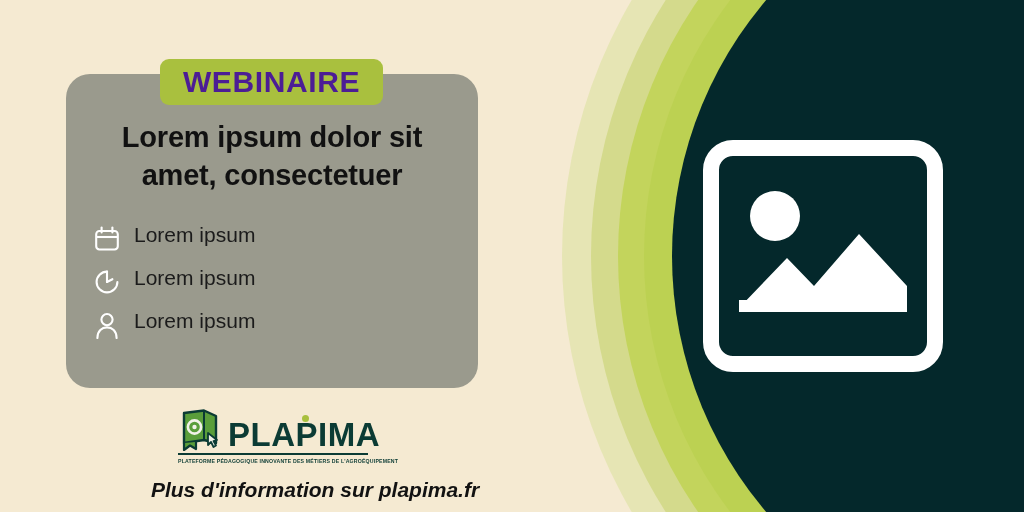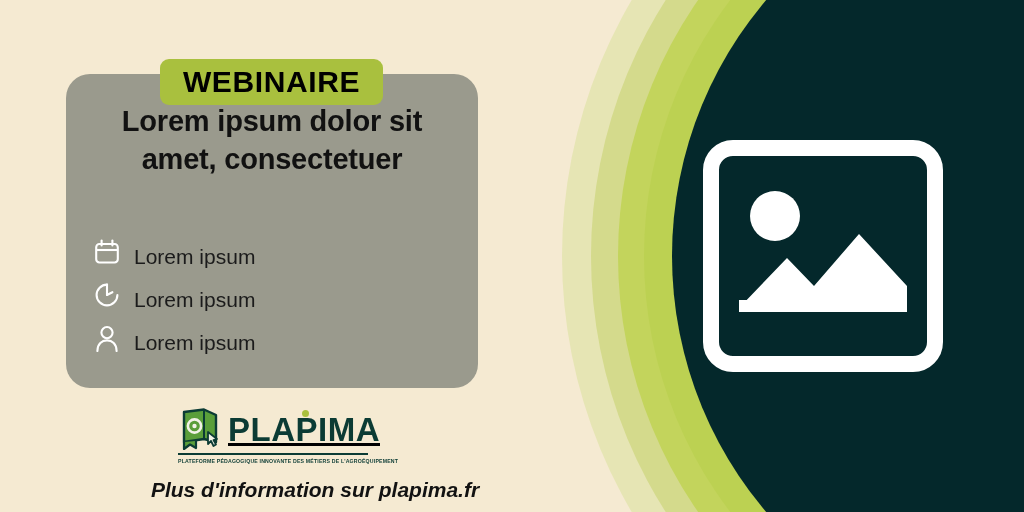--- a/index.html
+++ b/index.html
@@ -86,51 +86,51 @@
     top: 59px;
     width: 223px;
     height: 46px;
     background: #a9c03e;
     border-radius: 9px;
     display: flex;
     align-items: center;
     justify-content: center;
   }
   #webinaire-badge-label {
-    color: #000000;
+    color: #4c1d95;
     font-size: 30px;
     font-weight: bold;
     letter-spacing: 0.6px;
     line-height: 1;
   }
 
   
   #card-title {
     position: absolute;
     left: 86px;
-    top: 102px;
+    top: 118px;
     width: 372px;
     text-align: center;
     color: #111111;
     font-size: 29px;
     font-weight: bold;
     line-height: 1.32;
     letter-spacing: -0.2px;
   }
 
   
   #detail-list {
     position: absolute;
     left: 92px;
     top: 224px;
     width: 330px;
   }
   .detail-row {
     display: flex;
-    align-items: flex-end;
+    align-items: flex-start;
     height: 43px;
     margin-bottom: 0px;
   }
   .detail-icon {
     width: 30px;
     height: 30px;
     flex: 0 0 30px;
     margin-right: 12px;
     display: flex;
     align-items: center;
@@ -146,23 +146,22 @@
   
   #logo-block {
     position: absolute;
     left: 178px;
     top: 407px;
     width: 192px;
     height: 62px;
   }
   #logo-row {
     display: flex;
-    align-items: center;
+    align-items: flex-end;
     height: 44px;
-    text-decoration: underline;
   }
   #logo-mark {
     width: 44px;
     height: 42px;
     flex: 0 0 44px;
     margin-right: 6px;
   }
   #logo-mark svg { display: block; }
   #logo-wordmark {
     color: #0b3b34;

